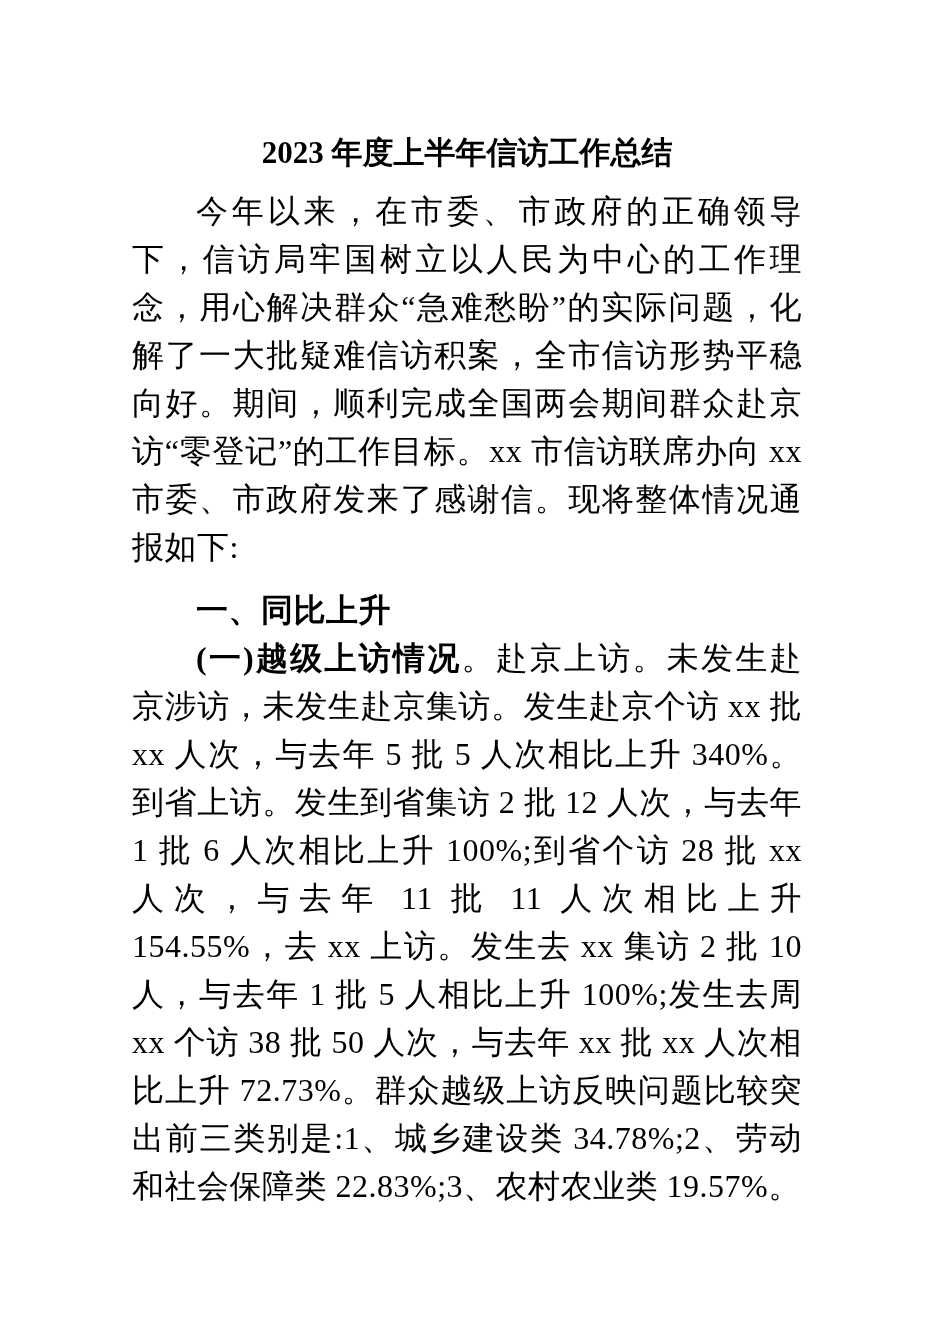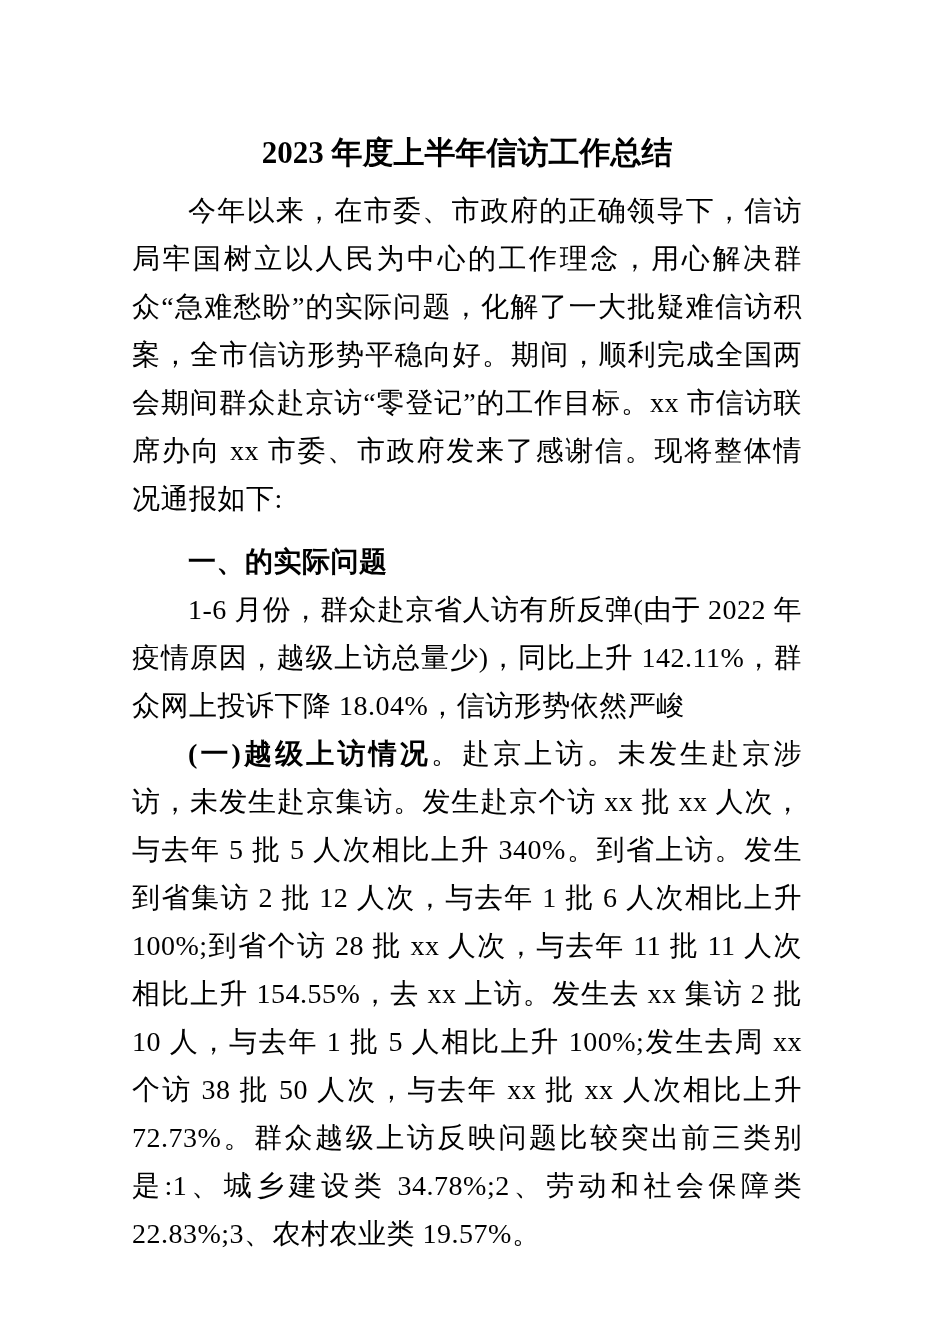--- a/index.html
+++ b/index.html
@@ -20,21 +20,21 @@
   }
   .doc-title {
     font-size: 31px;
     font-weight: bold;
     line-height: 40px;
     text-align: center;
     margin-bottom: 14px;
     font-family: "Liberation Serif", "DejaVu Serif", serif;
   }
   .doc-body p {
-    font-size: 28px;
+    font-size: 32px;
     line-height: 48px;
     text-align: justify;
     text-indent: 2em;
     font-weight: normal;
     letter-spacing: 0.5px;
   }
   .doc-body p.heading {
     font-weight: bold;
     margin-top: 15px;
   }
@@ -44,17 +44,16 @@
     font-weight: bold;
   }
 </style>
 </head>
 <body>
 
 <div class="doc">
   <h1 class="doc-title">2023 年度上半年信访工作总结</h1>
   <div class="doc-body">
       <p class="body"><span>今年以来，在市委、市政府的正确领导下，信访局牢国树立以人民为中心的工作理念，用心解决群众“急难愁盼”的实际问题，化解了一大批疑难信访积案，全市信访形势平稳向好。期间，顺利完成全国两会期间群众赴京访“零登记”的工作目标。xx 市信访联席办向 xx 市委、市政府发来了感谢信。现将整体情况通报如下:</span></p>
-      <p class="heading"><span class="bold">一、的实际问题</span></p>
-      <p class="body"><span>1-6 月份，群众赴京省人访有所反弹(由于 2022 年疫情原因，越级上访总量少)，同比上升 142.11%，群众网上投诉下降 18.04%，信访形势依然严峻</span></p>
+      <p class="heading"><span class="bold">一、同比上升</span></p>
       <p class="body-sub"><span class="bold">(一)越级上访情况</span><span>。赴京上访。未发生赴京涉访，未发生赴京集访。发生赴京个访 xx 批 xx 人次，与去年 5 批 5 人次相比上升 340%。到省上访。发生到省集访 2 批 12 人次，与去年 1 批 6 人次相比上升 100%;到省个访 28 批 xx 人次，与去年 11 批 11 人次相比上升 154.55%，去 xx 上访。发生去 xx 集访 2 批 10 人，与去年 1 批 5 人相比上升 100%;发生去周 xx 个访 38 批 50 人次，与去年 xx 批 xx 人次相比上升 72.73%。群众越级上访反映问题比较突出前三类别是:1、城乡建设类 34.78%;2、劳动和社会保障类 22.83%;3、农村农业类 19.57%。</span></p>
     </div>
 </div>
 
 </body></html>

